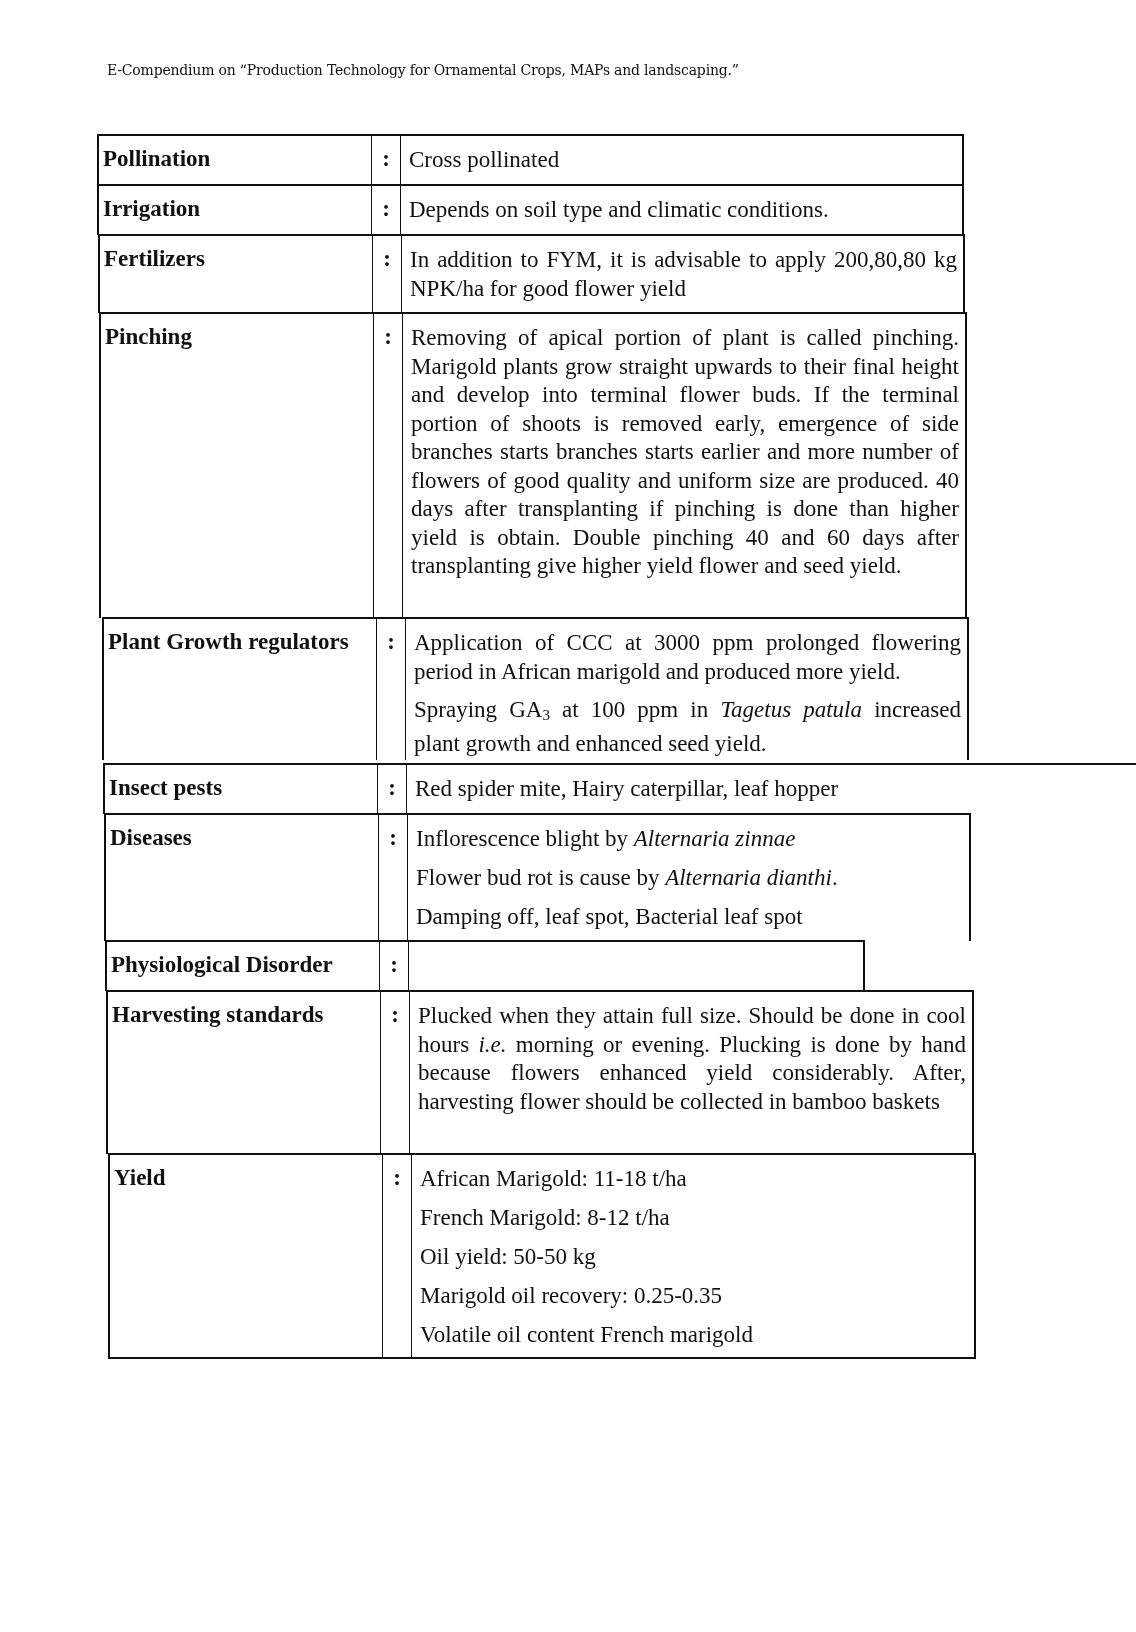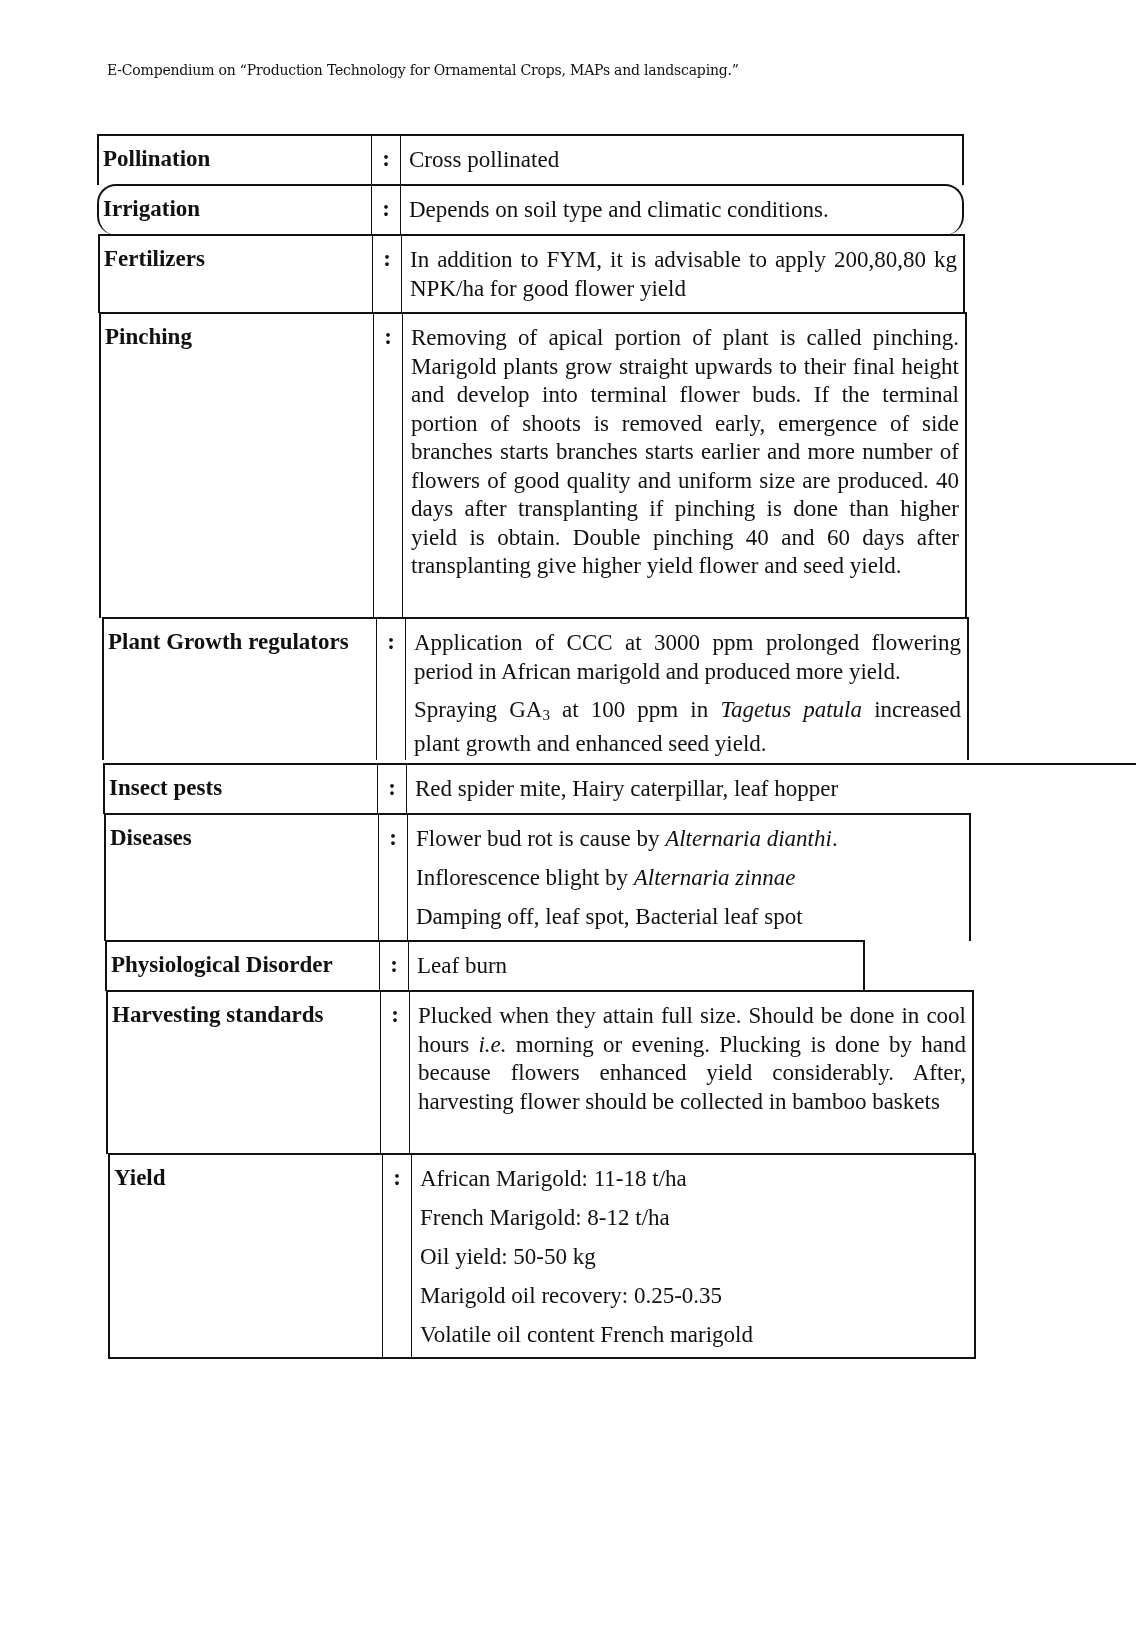--- a/index.html
+++ b/index.html
@@ -36,21 +36,21 @@
 <div class="header">E-Compendium on “Production Technology for Ornamental Crops, MAPs and landscaping.”</div>
 
 <div class="tbl">
 
   <div class="row" style="left:97px; top:134px; width:867px; height:51px;">
     <div class="c-label">Pollination</div>
     <div class="c-colon">:</div>
     <div class="c-value">Cross pollinated</div>
   </div>
 
-  <div class="row" style="left:97px; top:184px; width:867px; height:51px;border-radius:19px;">
+  <div class="row" style="left:97px; top:184px; width:867px; height:51px;">
     <div class="c-label">Irrigation</div>
     <div class="c-colon">:</div>
     <div class="c-value">Depends on soil type and climatic conditions.</div>
   </div>
 
   <div class="row" style="left:98px; top:234px; width:867px; height:79px;">
     <div class="c-label">Fertilizers</div>
     <div class="c-colon">:</div>
     <div class="c-value justify">In addition to FYM, it is advisable to apply 200,80,80 kg NPK/ha for good flower yield</div>
   </div>
@@ -73,30 +73,29 @@
   <div class="row" style="left:103px; top:763px; width:1042px; height:51px;">
     <div class="c-label">Insect pests</div>
     <div class="c-colon">:</div>
     <div class="c-value">Red spider mite, Hairy caterpillar, leaf hopper</div>
   </div>
 
   <div class="row" style="left:104px; top:813px; width:867px; height:128px;">
     <div class="c-label">Diseases</div>
     <div class="c-colon">:</div>
     <div class="c-value list">
+      <p><span>Inflorescence blight by </span><i>Alternaria zinnae</i></p>
       <p><span>Flower bud rot is cause by </span><i>Alternaria dianthi</i><span>.</span></p>
-      <p><span>Inflorescence blight by </span><i>Alternaria zinnae</i></p>
       <p>Damping off, leaf spot, Bacterial leaf spot</p>
     </div>
   </div>
 
   <div class="row" style="left:105px; top:940px; width:760px; height:51px;">
     <div class="c-label">Physiological Disorder</div>
     <div class="c-colon">:</div>
-    <div class="c-value">Leaf burn</div>
   </div>
 
   <div class="row" style="left:106px; top:990px; width:868px; height:164px;">
     <div class="c-label">Harvesting standards</div>
     <div class="c-colon">:</div>
     <div class="c-value justify"><span>Plucked when they attain full size. Should be done in cool hours </span><i>i.e.</i><span> morning or evening. Plucking is done by hand because flowers enhanced yield considerably. After, harvesting flower should be collected in bamboo baskets</span></div>
   </div>
 
   <div class="row last" style="left:108px; top:1153px; width:868px; height:206px;">
     <div class="c-label">Yield</div>

